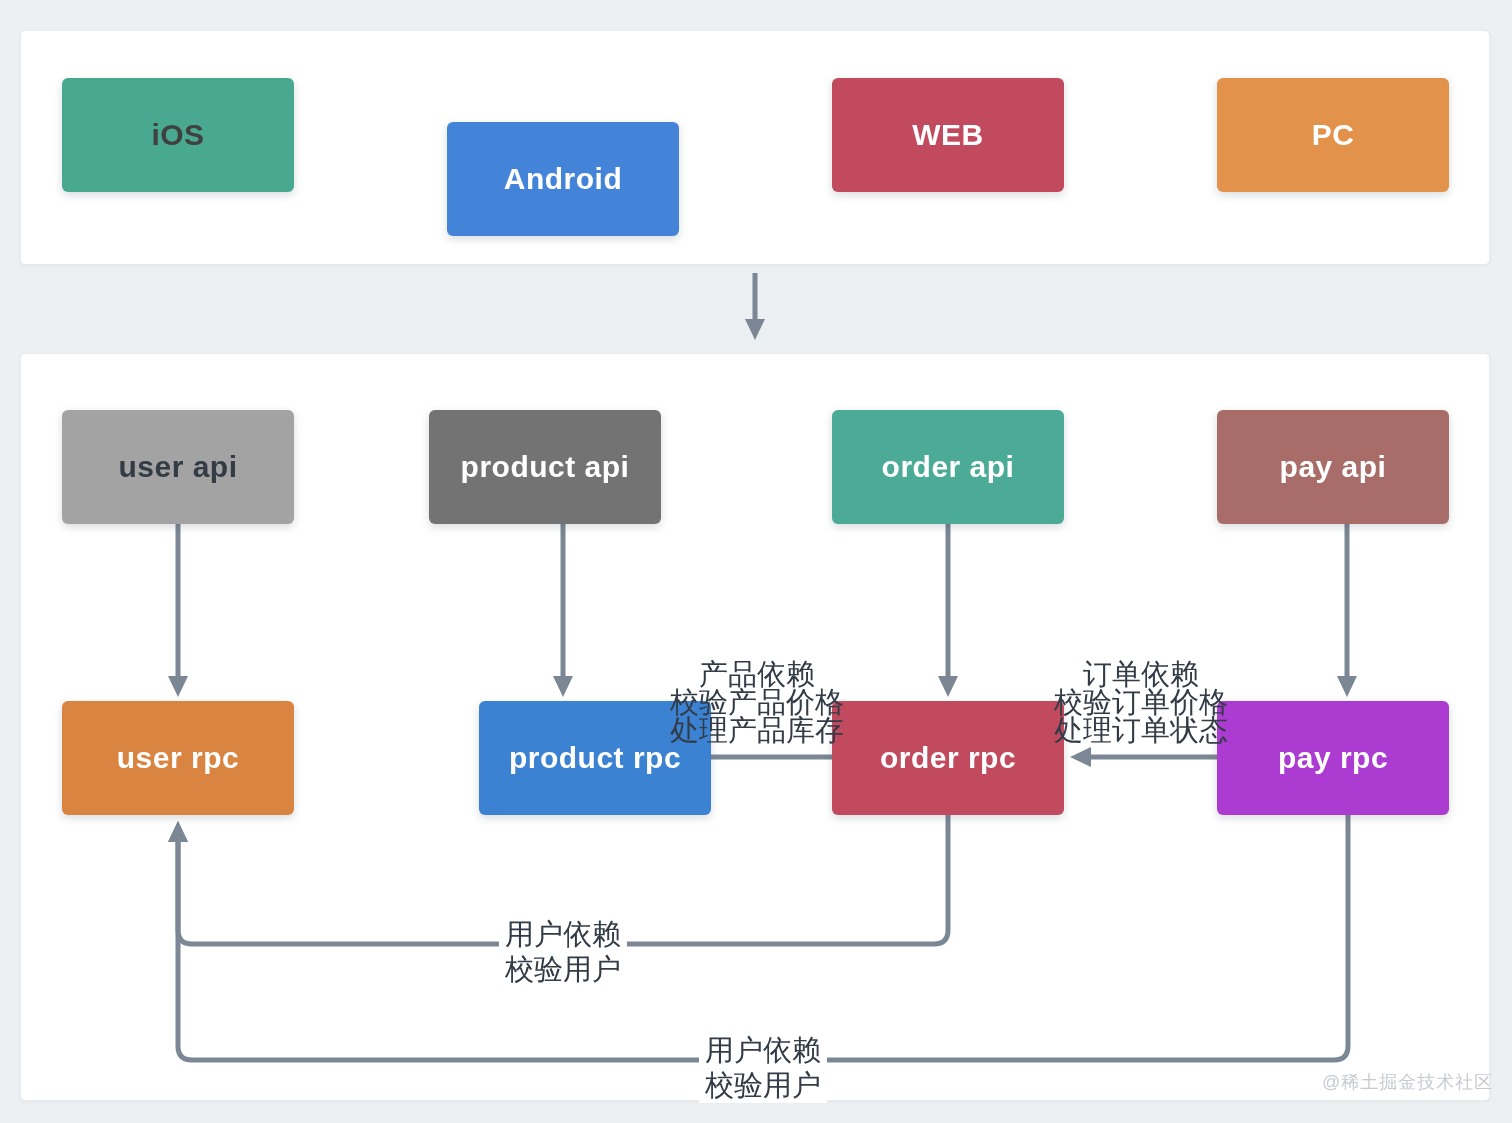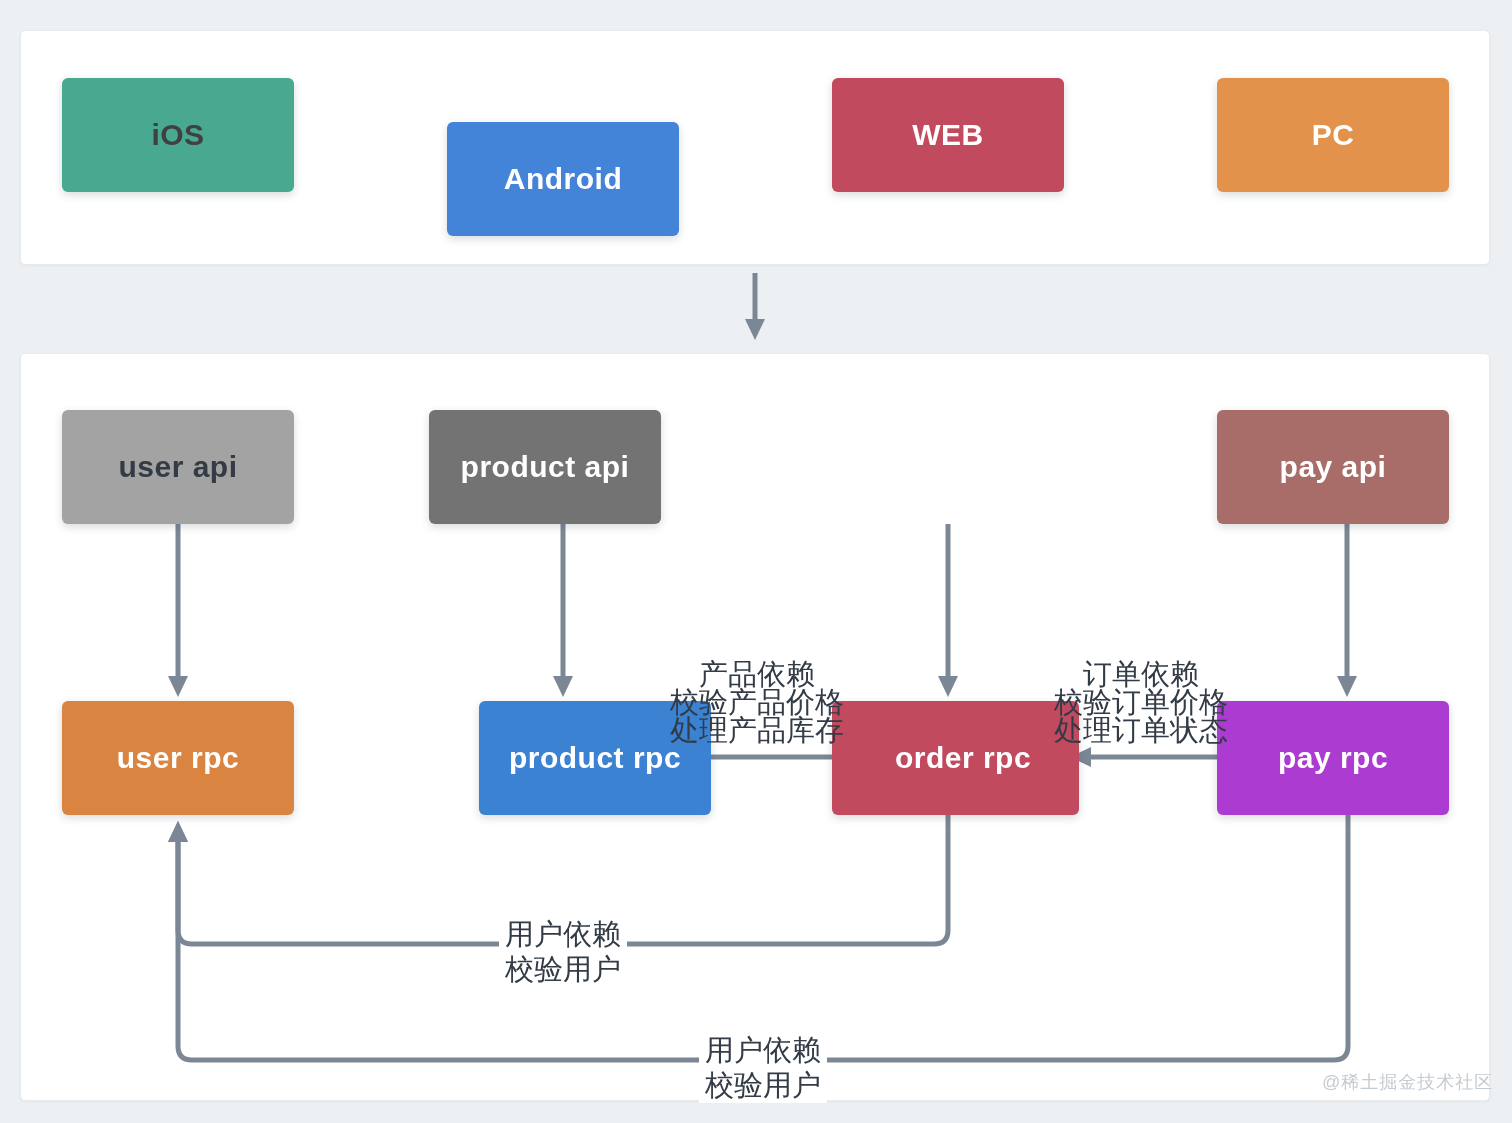--- a/index.html
+++ b/index.html
@@ -100,31 +100,34 @@
   <div class="node" style="left: 1217px; top: 78px; background-color: rgb(226, 146, 74); color: rgb(255, 255, 255);">
     <span>PC</span>
   </div>
 
   <div class="node" style="left: 62px; top: 410px; background-color: #a3a3a3; color: rgb(51, 59, 68);">
     <span>user api</span>
   </div>
   <div class="node" style="left: 429px; top: 410px; background-color: #737373; color: rgb(255, 255, 255);">
     <span>product api</span>
   </div>
+  <div class="node" style="left: 832px; top: 410px; background-color: rgb(75, 171, 151); color: rgb(255, 255, 255);">
+    <span>order api</span>
+  </div>
   <div class="node" style="left: 1217px; top: 410px; background-color: rgb(168, 109, 104); color: rgb(255, 255, 255);">
     <span>pay api</span>
   </div>
 
   <div class="node" style="left: 62px; top: 701px; background-color: rgb(218, 132, 65); color: rgb(255, 255, 255);">
     <span>user rpc</span>
   </div>
   <div class="node" style="left: 447px; top: 701px; background-color: rgb(60, 130, 211); color: rgb(255, 255, 255); margin-left: 32px;">
     <span>product rpc</span>
   </div>
-  <div class="node" style="left: 832px; top: 701px; background-color: rgb(194, 74, 95); color: rgb(255, 255, 255); padding-left: 15px;">
+  <div class="node" style="left: 832px; top: 701px; background-color: rgb(194, 74, 95); color: rgb(255, 255, 255);">
     <span>order rpc</span>
   </div>
   <div class="node" style="left: 1217px; top: 701px; background-color: rgb(171, 59, 209); color: rgb(255, 255, 255);">
     <span>pay rpc</span>
   </div>
 
   <div class="dep-label" style="left:757px;top:660px">产品依赖
 校验产品价格
 处理产品库存</div>
   <div class="dep-label" style="left:1141px;top:660px">订单依赖

